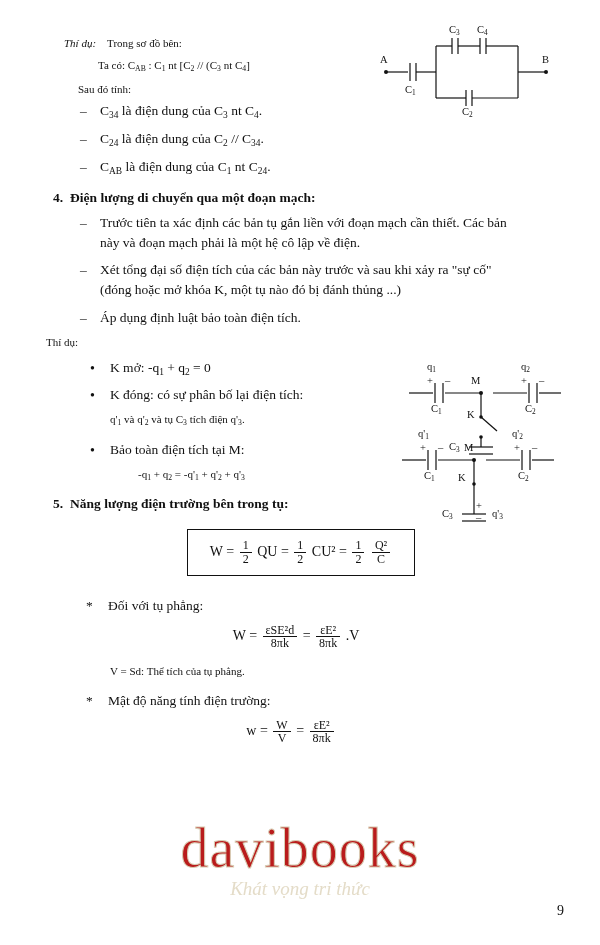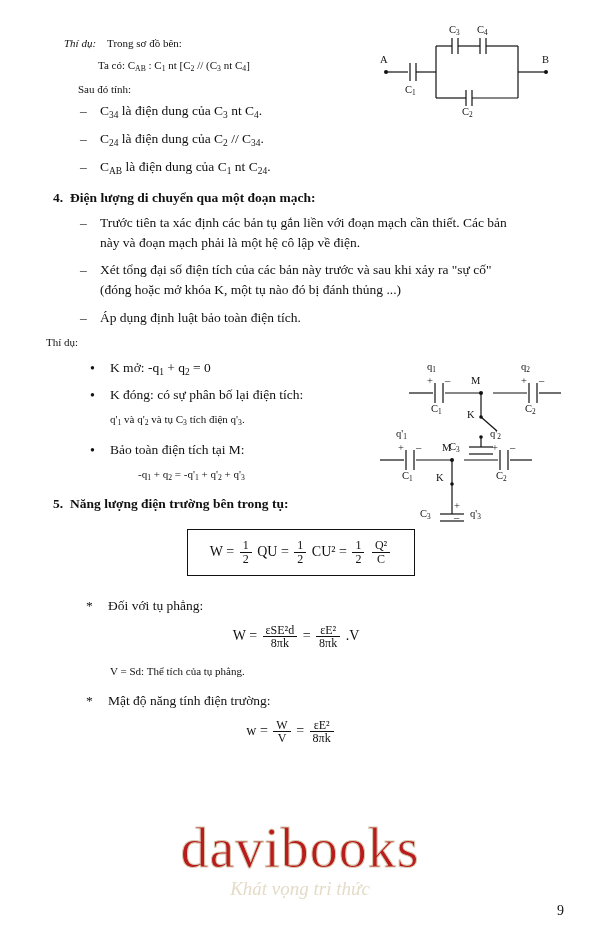--- a/index.html
+++ b/index.html
@@ -360,21 +360,21 @@
     <span class="lbl" style="left:40px; top:10px;">–</span>
     <span class="lbl" style="left:116px; top:10px;">+</span>
     <span class="lbl" style="left:134px; top:10px;">–</span>
     <span class="lbl" style="left:26px; top:38px;">C<sub>1</sub></span>
     <span class="lbl" style="left:120px; top:38px;">C<sub>2</sub></span>
     <span class="lbl" style="left:66px; top:10px;">M</span>
     <span class="lbl" style="left:62px; top:44px;">K</span>
     <span class="lbl" style="left:44px; top:76px;">C<sub>3</sub></span>
   </div>
 
-  <div class="diagram" style="left:376px; top:432px; width:160px; height:108px;">
+  <div class="diagram" style="left:398px; top:432px; width:160px; height:108px;">
     <svg width="160" height="108" viewBox="0 0 160 108">
       <g stroke="#111" stroke-width="1.2" fill="none">
         <line x1="4" y1="28" x2="28" y2="28"></line>
         <line x1="40" y1="28" x2="76" y2="28"></line>
         <line x1="88" y1="28" x2="122" y2="28"></line>
         <line x1="134" y1="28" x2="156" y2="28"></line>
         <line x1="30" y1="18" x2="30" y2="38"></line>
         <line x1="38" y1="18" x2="38" y2="38"></line>
         <line x1="124" y1="18" x2="124" y2="38"></line>
         <line x1="132" y1="18" x2="132" y2="38"></line>

